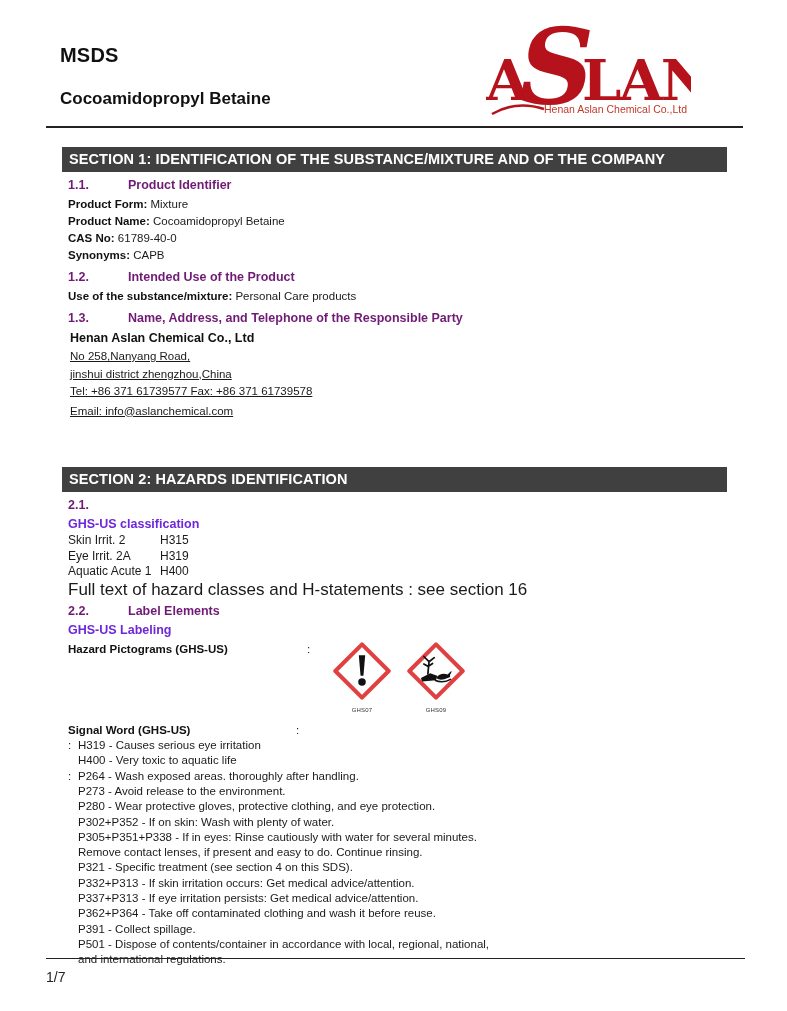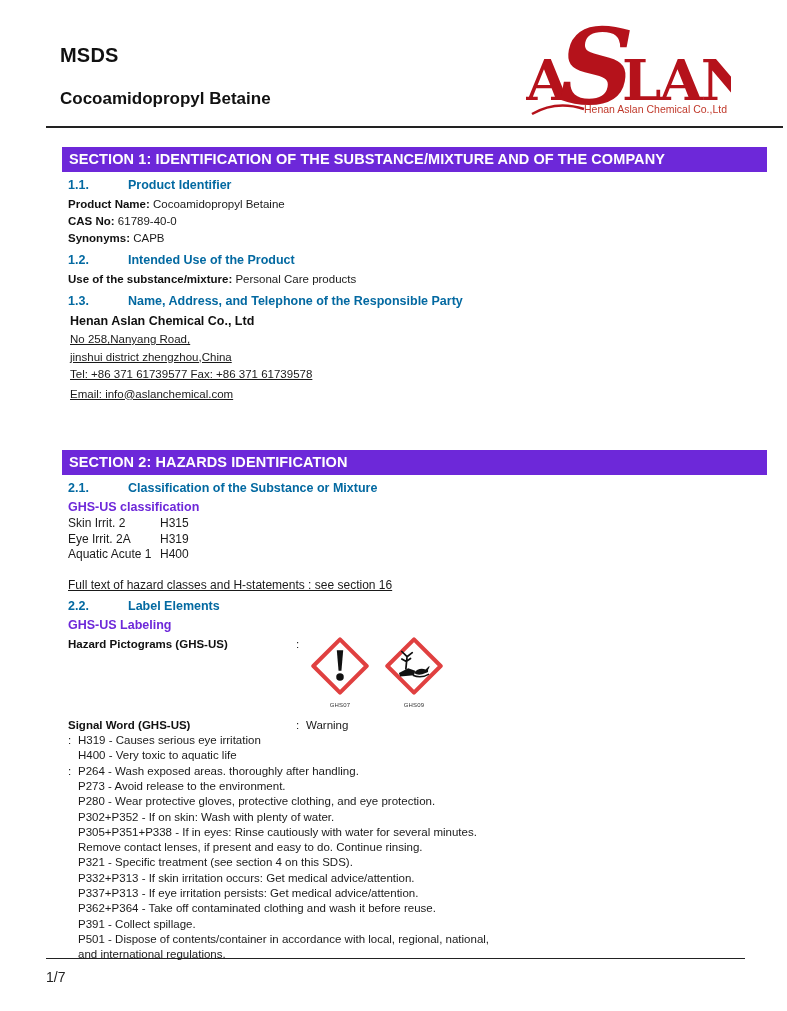--- a/index.html
+++ b/index.html
@@ -5,65 +5,65 @@
   * { margin: 0; padding: 0; box-sizing: border-box; }
   html, body { background: #ffffff; }
   body {
     font-family: "Liberation Sans", sans-serif;
     color: #1a1a1a;
     width: 787px;
     height: 1011px;
     position: relative;
     overflow: hidden;
   }
-  .page { padding: 34px 18px 0 60px; }
+  .page { padding: 34px 58px 0 60px; }
 
   
   .doc-header { display: flex; justify-content: space-between; align-items: flex-start; height: 88px; }
   .titles { padding-top: 10px; }
   .doc-type { font-size: 20px; font-weight: bold; color: #111; letter-spacing: 0.2px; }
   .product-title { font-size: 17px; font-weight: bold; color: #111; margin-top: 22px; }
   .logo-box { width: 205px; margin-right: 38px; margin-top: -26px; }
   .header-rule { border: none; border-top: 2px solid #222; margin: 4px -14px 0 -14px; }
 
   
   .section-bar {
-    background: #6d28d9; color: #fff;
+    background: #404040; color: #fff;
     font-weight: bold; font-size: 14.5px;
     padding: 4px 7px 5px 7px;
     margin: 0 2px 6px 2px;
     letter-spacing: 0.1px;
   }
   .sec1 { margin-top: 19px; }
   .sec2 { margin-top: 47px; }
 
   
   .content { padding: 0 0 0 8px; }
-  .subheading { display: flex; font-weight: bold; font-size: 12.5px; margin: 6px 0 4px 0; color: #0369a1; }
+  .subheading { display: flex; font-weight: bold; font-size: 12.5px; margin: 6px 0 4px 0; color: #701a75; }
   .subheading .num { width: 60px; }
   .field { font-size: 11.5px; line-height: 17px; }
   .field b { color: #111; }
   .bold-line { font-size: 12.5px; font-weight: bold; line-height: 19px; color: #111; }
   .plain-line { font-size: 11.5px; line-height: 17.5px; text-decoration: underline; }
   .company-block { margin-top: 2px; padding-left: 2px; }
 
   .ghs-head { font-size: 12.5px; font-weight: bold; line-height: 17px; color: #6d28d9; margin-top: 2px; }
   .class-row { display: flex; font-size: 12px; line-height: 15.5px; }
   .class-row .cls { width: 92px; }
-  .note-line { font-size: 12px; line-height: 16px; margin-top: 14px; text-decoration: underline; }
+  .note-line { font-size: 17px; line-height: 16px; margin-top: 2px; }
 
   
   .lv-row { display: flex; font-size: 11.5px; line-height: 15.3px; }
   .lv-label { width: 228px; font-weight: bold; color: #111; flex-shrink: 0; }
   .lv-colon { width: 10px; flex-shrink: 0; }
   .lv-value { flex: 1; }
   .statements div { line-height: 15.3px; }
 
   
-  .picto-row { display: flex; font-size: 11.5px; margin-top: 3px; }
+  .picto-row { display: flex; font-size: 11.5px; margin-top: 3px; gap: 11px; }
   .picto-area { display: flex; gap: 16px; padding-left: 5px; }
   .pictogram { display: flex; flex-direction: column; align-items: center; }
   .pictogram svg { width: 58px; height: 58px; }
   .pictogram .picto-code { font-size: 6px; color: #333; margin-top: 3px; letter-spacing: 0.2px; }
 
   
   .footer { position: absolute; left: 46px; right: 42px; top: 958px; }
   .footer-rule { border: none; border-top: 1.5px solid #222; }
   .page-num { display: block; text-align: left; font-size: 14px; margin-top: 10px; color: #222; }
 </style>
@@ -92,20 +92,24 @@
   <div class="sec1">
     <div class="section-bar">SECTION 1: IDENTIFICATION OF THE SUBSTANCE/MIXTURE AND OF THE COMPANY</div>
     <div class="content">
 
       <div class="subheading">
         <span class="num">1.1.</span>
         <span>Product Identifier</span>
       </div>
 
       <div class="field">
+        <b>Product Form:</b>
+        <span>Mixture</span>
+      </div>
+      <div class="field">
         <b>Product Name:</b>
         <span> Cocoamidopropyl Betaine</span>
       </div>
       <div class="field">
         <b>CAS No:</b>
         <span>61789-40-0</span>
       </div>
       <div class="field">
         <b>Synonyms:</b>
         <span>CAPB</span>
@@ -134,21 +138,20 @@
       </div>
     </div>
   </div>
 
   <div class="sec2">
     <div class="section-bar">SECTION 2: HAZARDS IDENTIFICATION</div>
     <div class="content">
 
       <div class="subheading">
         <span class="num">2.1.</span>
-        <span>Classification of the Substance or Mixture</span>
       </div>
       <div class="ghs-head">GHS-US classification</div>
 
       <div class="class-row">
         <span class="cls">Skin Irrit. 2</span>
         <span>H315</span>
       </div>
       <div class="class-row">
         <span class="cls">Eye Irrit. 2A</span>
         <span>H319</span>
@@ -186,21 +189,20 @@
               <path d="M48 66 Q62 72 76 64" stroke="#111" stroke-width="2.5" fill="none"></path>
             </svg>
             <span class="picto-code">GHS09</span>
           </span>
         </span>
       </div>
 
       <div class="lv-row" style="margin-top:5px">
         <span class="lv-label">Signal Word (GHS-US)</span>
         <span class="lv-colon">:</span>
-        <span class="lv-value">Warning</span>
       </div>
 
       <div class="lv-row">
         <span class="lv-colon">:</span>
         <span class="lv-value statements">
           <div>H319 - Causes serious eye irritation</div>
           <div>H400 - Very toxic to aquatic life</div>
         </span>
       </div>
 

